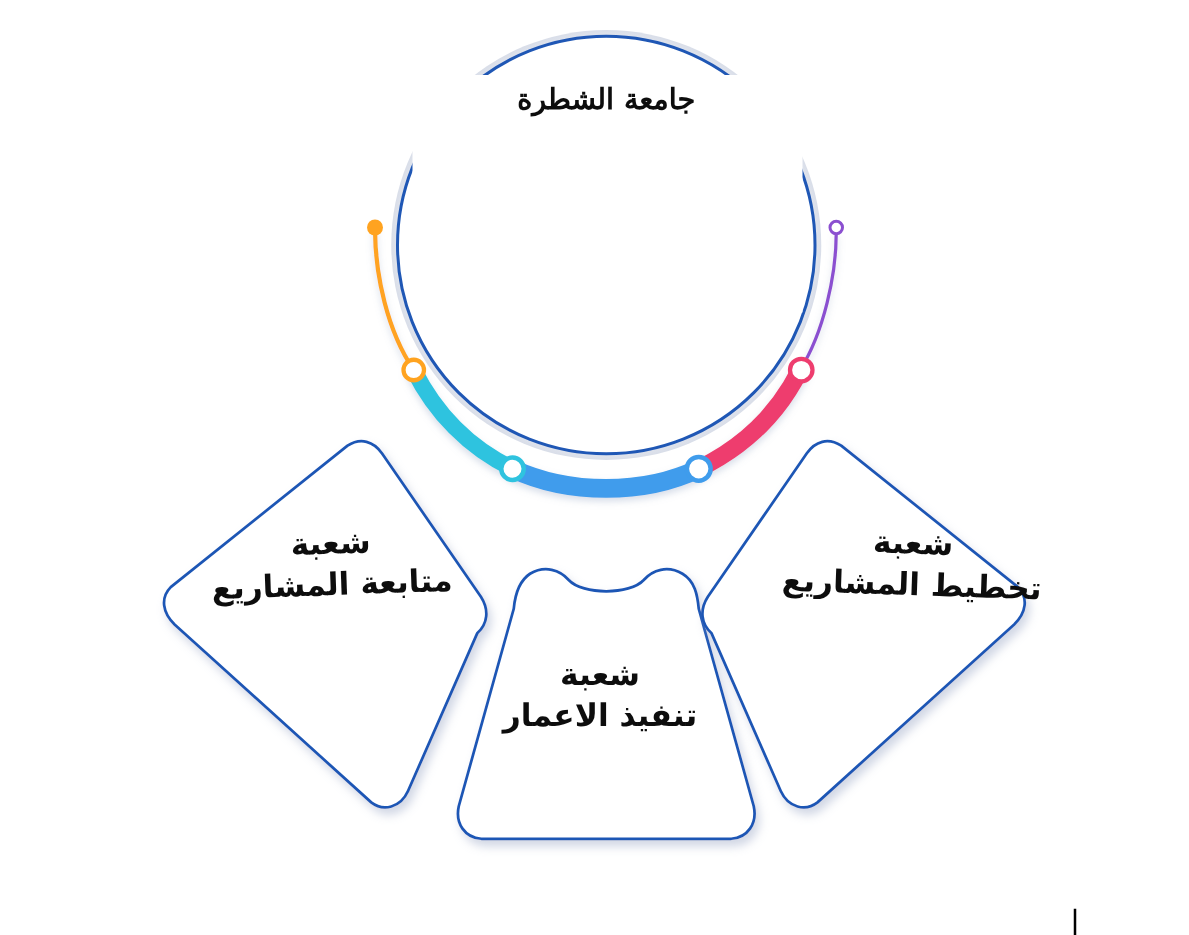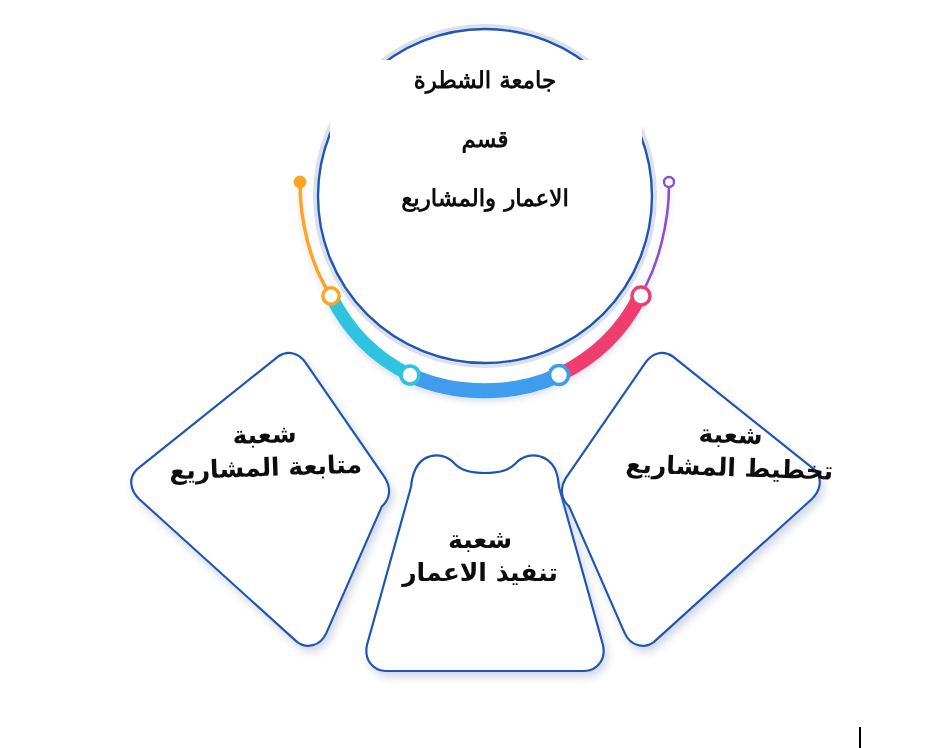--- a/index.html
+++ b/index.html
@@ -159,22 +159,20 @@
     <circle cx="300" cy="182" r="6.4" fill="#FFA320"></circle>
     <circle cx="331" cy="296" r="8.2" fill="#ffffff" stroke="#FFA320" stroke-width="3.4"></circle>
     <circle cx="410" cy="375" r="9" fill="#ffffff" stroke="#2FC3DF" stroke-width="3.6"></circle>
     <circle cx="559" cy="375" r="9.5" fill="#ffffff" stroke="#3F9CEC" stroke-width="3.6"></circle>
     <circle cx="641" cy="296" r="9" fill="#ffffff" stroke="#EE3D6E" stroke-width="3.4"></circle>
     <circle cx="669" cy="182" r="5" fill="#ffffff" stroke="#8B4FD0" stroke-width="2.4"></circle>
   </svg>
 
   <div id="hub-text" class="node-label">
     <span class="hub-line">جامعة الشطرة</span>
-    <span class="hub-line">قسم</span>
-    <span class="hub-line">الاعمار والمشاريع</span>
   </div>
 
   <div id="label-follow" class="node-label branch-label">
     <span class="l1">شعبة</span>
     <span class="l2">متابعة المشاريع</span>
   </div>
 
   <div id="label-implement" class="node-label branch-label">
     <span class="l1">شعبة</span>
     <span class="l2">تنفيذ الاعمار</span>

